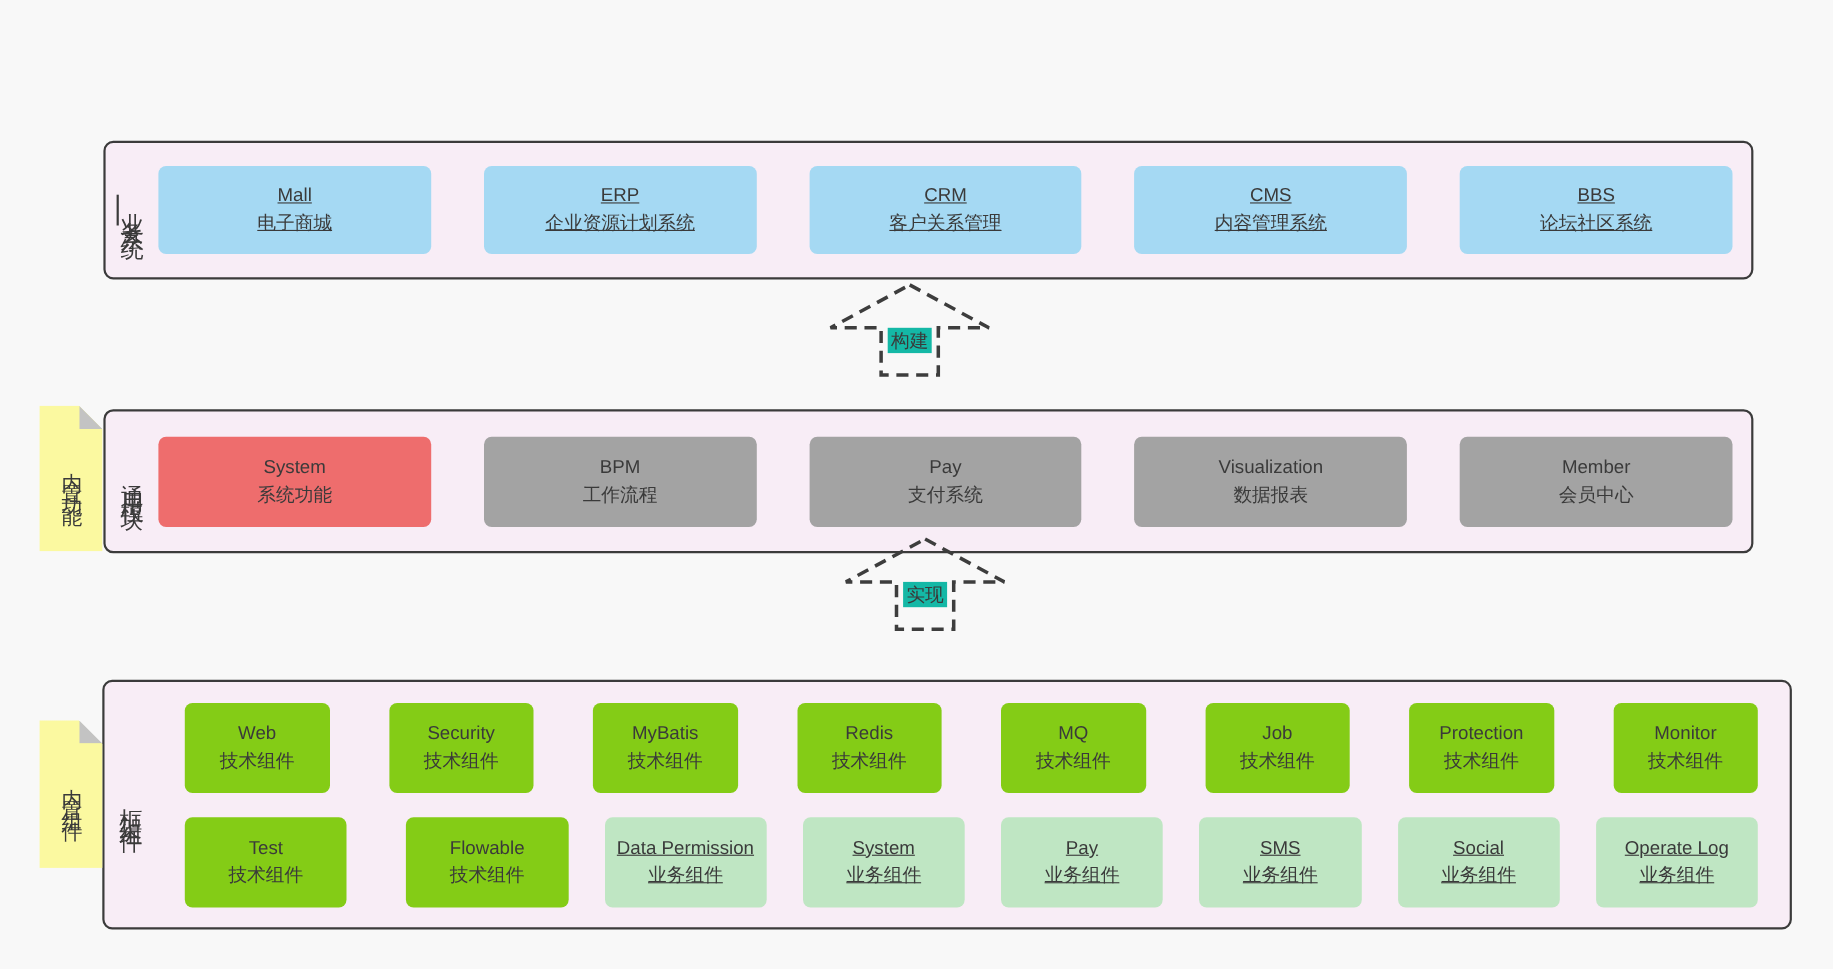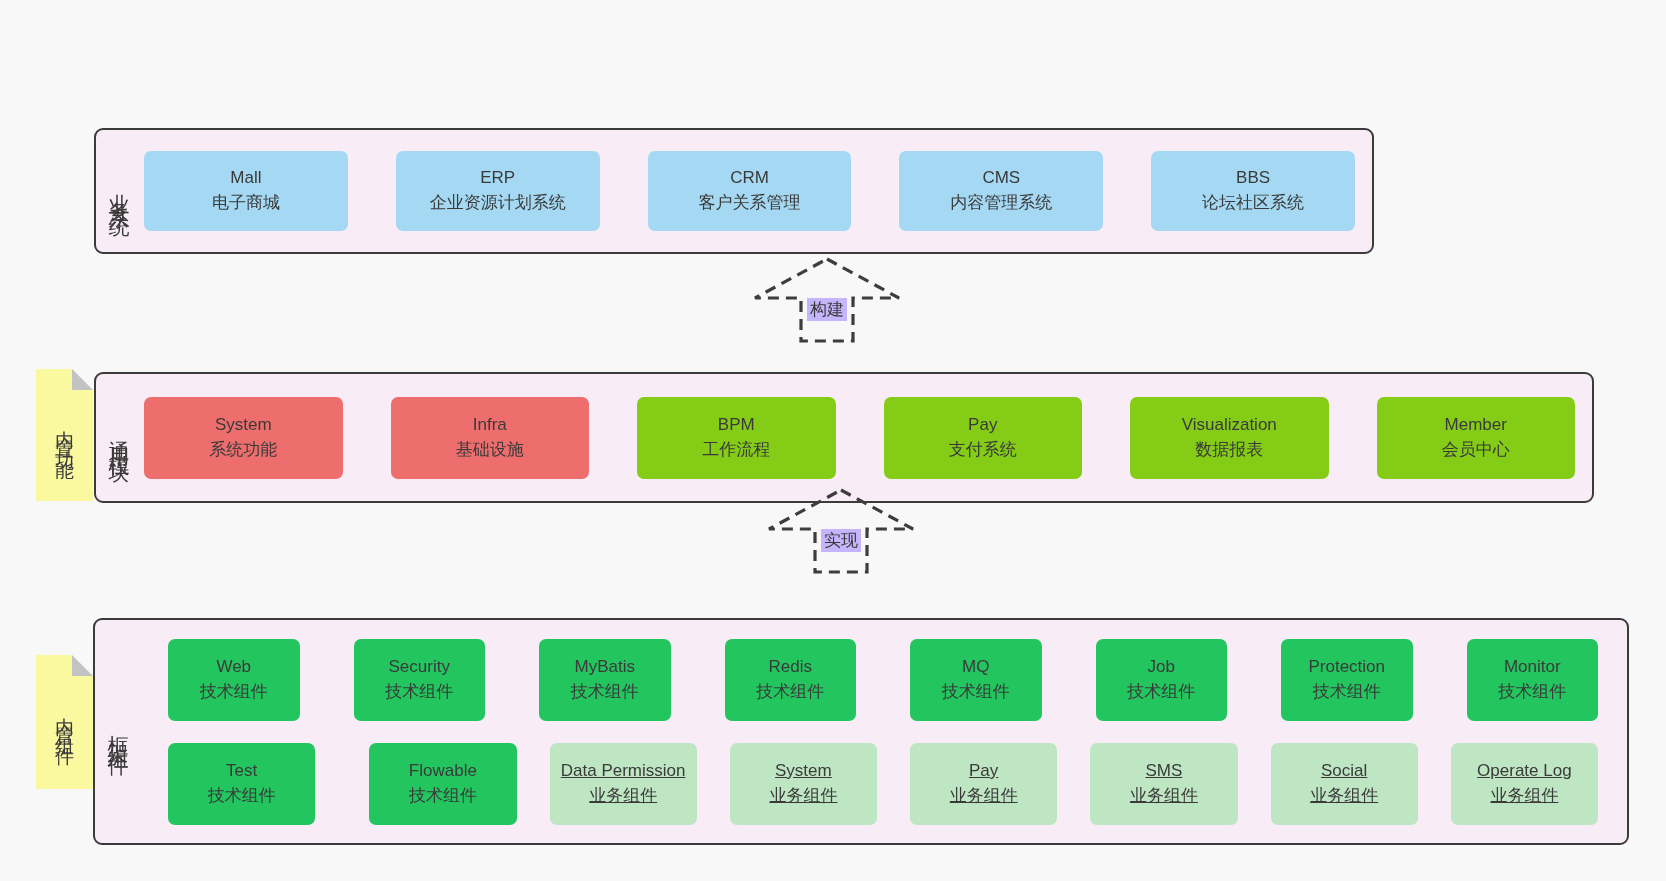--- a/index.html
+++ b/index.html
@@ -10,21 +10,21 @@
     color:#3a3a3a;
   }
   .layer{
     position:absolute;
     background:#f8edf6;
     border:2.5px solid #3b3b3b;
     border-radius:9px;
     display:flex;
     box-sizing:border-box;
   }
-  .layer-1{left:94px;top:128px;width:1280px;height:126px;}
+  .layer-1{left:94px;top:128px;width:1500px;height:126px;text-decoration:underline;}
   .layer-2{left:94px;top:372px;width:1500px;height:131px;justify-content:space-between;}
   .layer-3{left:93px;top:618px;width:1536px;height:227px;}
   .vlabel{
     flex:0 0 46px;
     display:flex;align-items:center;justify-content:center;
   }
   .vlabel span{
     writing-mode:vertical-rl;
     text-orientation:upright;
     letter-spacing:7px;
@@ -42,22 +42,22 @@
   }
   .grid .row{display:flex;gap:33px;}
   .box{
     flex:1;height:80px;border-radius:7px;
     display:flex;flex-direction:column;align-items:center;justify-content:center;
     text-align:center;font-size:17px;line-height:1.45;color:#3a3a3a;
   }
   .layer-2 .box,.layer-3 .box{height:82px;}
   .blue{background:#a5d9f3;}
   .red{background:#ee6d6d;}
-  .pink{background:#84cc16;}
-  .green{background:#22c55e;margin-left:21px;}
+  .pink{background:#a3a3a3;}
+  .green{background:#84cc16;margin-left:21px;}
   .lightgreen{background:#bfe6c3;text-decoration:underline;}
   .note{
     position:absolute;width:57px;z-index:3;
     background:linear-gradient(225deg,transparent 15px,#fbf9a0 15px);
     display:flex;align-items:center;justify-content:center;
   }
   .note-1{left:36px;top:369px;height:132px;}
   .note-2{left:36px;top:655px;height:134px;}
   .fold{
     position:absolute;top:0;right:0;width:21px;height:21px;
@@ -68,21 +68,21 @@
     writing-mode:vertical-rl;text-orientation:upright;
     letter-spacing:10px;font-size:19px;color:#3a3a3a;white-space:nowrap;
   }
   .arrow{position:absolute;width:150px;height:88px;}
   .arrow-1{left:752px;top:256px;}
   .arrow-2{left:766px;top:487px;}
   .arrow svg{display:block;}
   .arrow path{fill:none;stroke:#3d3d3d;stroke-width:3.2;stroke-dasharray:11 7;}
   .arrow-label{
     position:absolute;left:50%;top:42px;transform:translateX(-50%);
-    background:#c4b5fd;font-size:17px;padding:0 3px;color:#3a3a3a;white-space:nowrap;
+    background:#14b8a6;font-size:17px;padding:0 3px;color:#3a3a3a;white-space:nowrap;
   }
 </style>
 </head>
 <body>
 
 <div class="canvas">
 
   <section class="layer layer-1">
     <div class="vlabel">
         <span>业务系统</span>
@@ -125,24 +125,20 @@
 
   <section class="layer layer-2">
     <div class="vlabel">
         <span>通用模块</span>
       </div>
     <div class="boxes">
       <div class="box red">
         <div>System</div>
         <div>系统功能</div>
       </div>
-      <div class="box red">
-        <div>Infra</div>
-        <div>基础设施</div>
-      </div>
       <div class="box pink">
         <div>BPM</div>
         <div>工作流程</div>
       </div>
       <div class="box pink">
         <div>Pay</div>
         <div>支付系统</div>
       </div>
       <div class="box pink">
         <div>Visualization</div>

